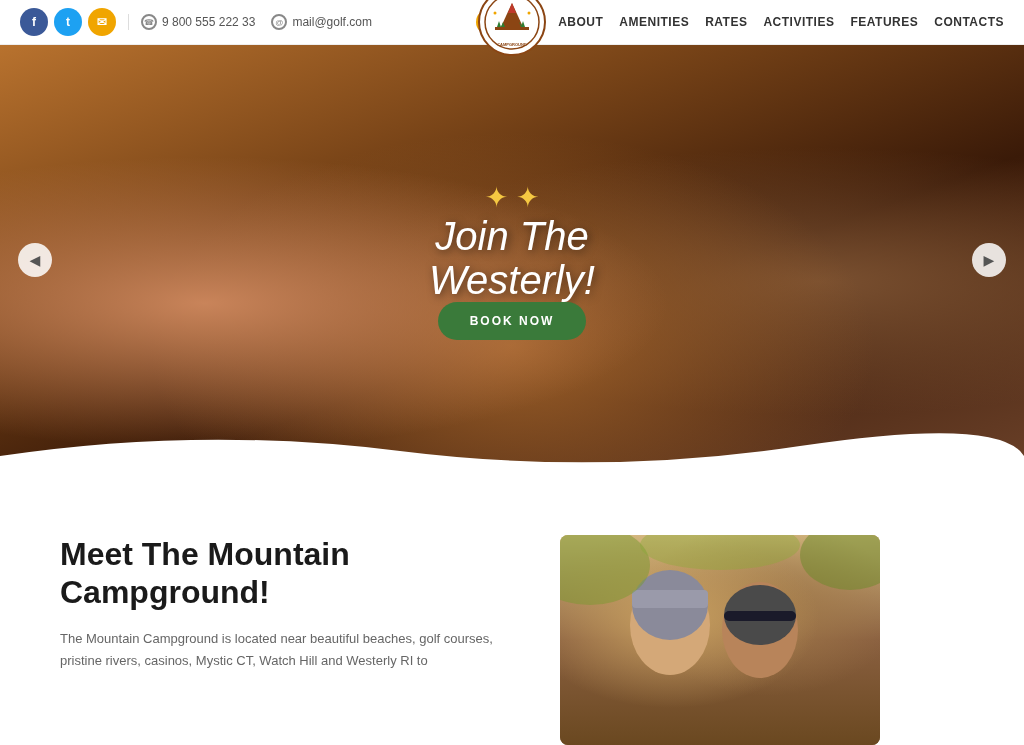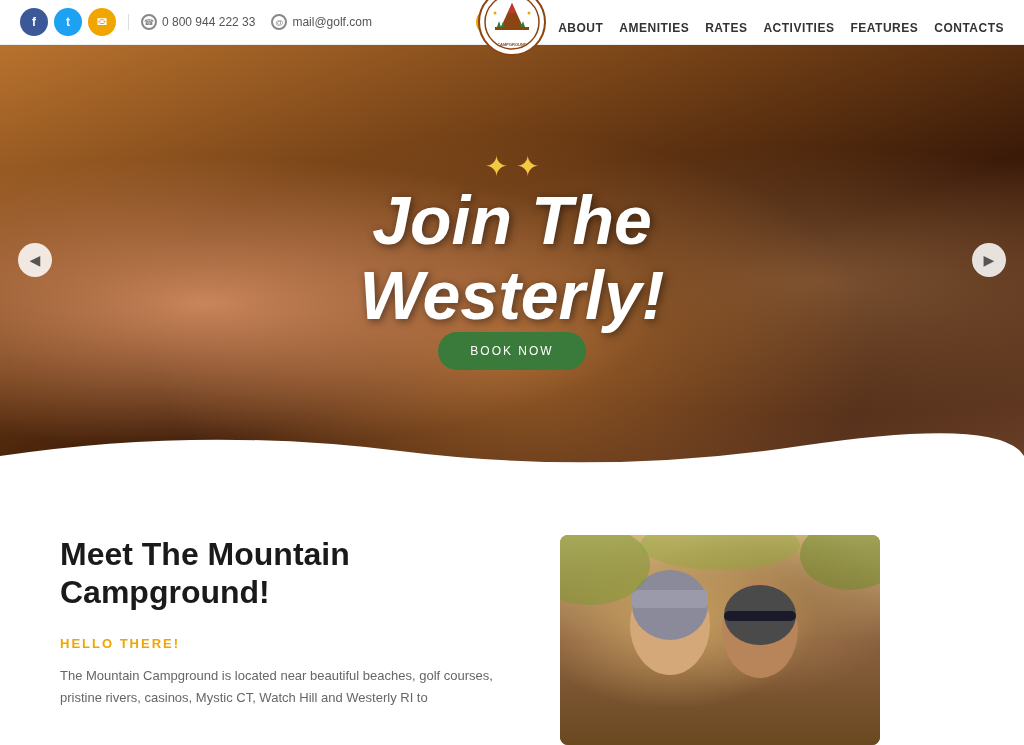--- a/index.html
+++ b/index.html
@@ -89,21 +89,21 @@
       overflow: hidden;
     }
     .logo-svg {
       width: 58px;
       height: 58px;
     }
 
     
     .nav {
       display: flex;
-      align-items: flex-end;
+      align-items: center;
       gap: 16px;
     }
     .nav-item {
       font-size: 12px;
       font-weight: 600;
       text-transform: uppercase;
       color: #333;
       cursor: pointer;
       text-decoration: none;
       letter-spacing: 0.5px;
@@ -148,43 +148,43 @@
       z-index: 5;
       text-align: center;
       color: #fff;
     }
     .hero-sparkle-left, .hero-sparkle-right {
       display: inline-block;
       color: #f5c842;
       font-size: 28px;
     }
     .hero-title {
-      font-size: 68px;
-      font-weight: 700;
+      font-size: 40px;
+      font-weight: 400;
       color: #fff;
       text-shadow: 2px 2px 8px rgba(0,0,0,0.5);
       line-height: 1.1;
       font-style: italic;
     }
     .hero-subtitle {
       font-size: 13px;
       font-weight: 600;
       color: #f5c842;
       letter-spacing: 3px;
       text-transform: uppercase;
       margin: 8px 0 18px;
     }
     .hero-btn {
       background: #3a7a3a;
       color: #fff;
       border: none;
       padding: 12px 32px;
       border-radius: 25px;
       font-size: 12px;
-      font-weight: 400;
+      font-weight: 700;
       letter-spacing: 2px;
       text-transform: uppercase;
       cursor: pointer;
     }
 
     .hero-arrow {
       position: absolute;
       top: 50%;
       transform: translateY(-50%);
       width: 34px;
@@ -221,21 +221,21 @@
     }
     .section-intro-left {
       flex: 1;
       max-width: 460px;
     }
     .section-intro-title {
       font-size: 32px;
       font-weight: 900;
       color: #1a1a1a;
       line-height: 1.2;
-      margin-bottom: 24px;
+      margin-bottom: 16px;
     }
     .section-intro-hello {
       font-size: 13px;
       font-weight: 600;
       color: #f0a500;
       letter-spacing: 2px;
       text-transform: uppercase;
       margin-bottom: 14px;
     }
     .section-intro-text {
@@ -270,21 +270,21 @@
 <header class="header">
   <div class="header-left">
     <div class="social-icons">
       <a class="social-btn fb">f</a>
       <a class="social-btn tw">t</a>
       <a class="social-btn em">✉</a>
     </div>
     <div class="contact-info">
       <div class="contact-item">
         <span class="contact-icon">☎</span>
-        <span>0 800 944 222 33</span>
+        <span>9 800 555 222 33</span>
       </div>
       <div class="contact-item">
         <span class="contact-icon">@</span>
         <span>mail@golf.com</span>
       </div>
     </div>
   </div>
 
   <div class="logo-center">
     <div class="logo-circle">
@@ -342,21 +342,20 @@
 
     <svg class="hero-wave" xmlns="http://www.w3.org/2000/svg" viewBox="0 0 1024 50" preserveAspectRatio="none" height="50">
       <path d="M0,30 Q200,0 400,25 T800,20 T1024,30 L1024,50 L0,50 Z" fill="#ffffff"></path>
     </svg>
   </div>
 </section>
 
 <section class="section-intro">
   <div class="section-intro-left">
     <h2 class="section-intro-title">Meet The Mountain Campground!</h2>
-    <p class="section-intro-hello">HELLO THERE!</p>
     <p class="section-intro-text">The Mountain Campground is located near beautiful beaches, golf courses, pristine rivers, casinos, Mystic CT, Watch Hill and Westerly RI to</p>
   </div>
   <div class="section-intro-right">
     <div class="photo-placeholder">
       <div class="photo-sim-people"></div>
 
       <svg width="320" height="210" viewBox="0 0 320 210" style="position:absolute;inset:0;">
 
         <rect width="320" height="210" fill="transparent"></rect>
 

